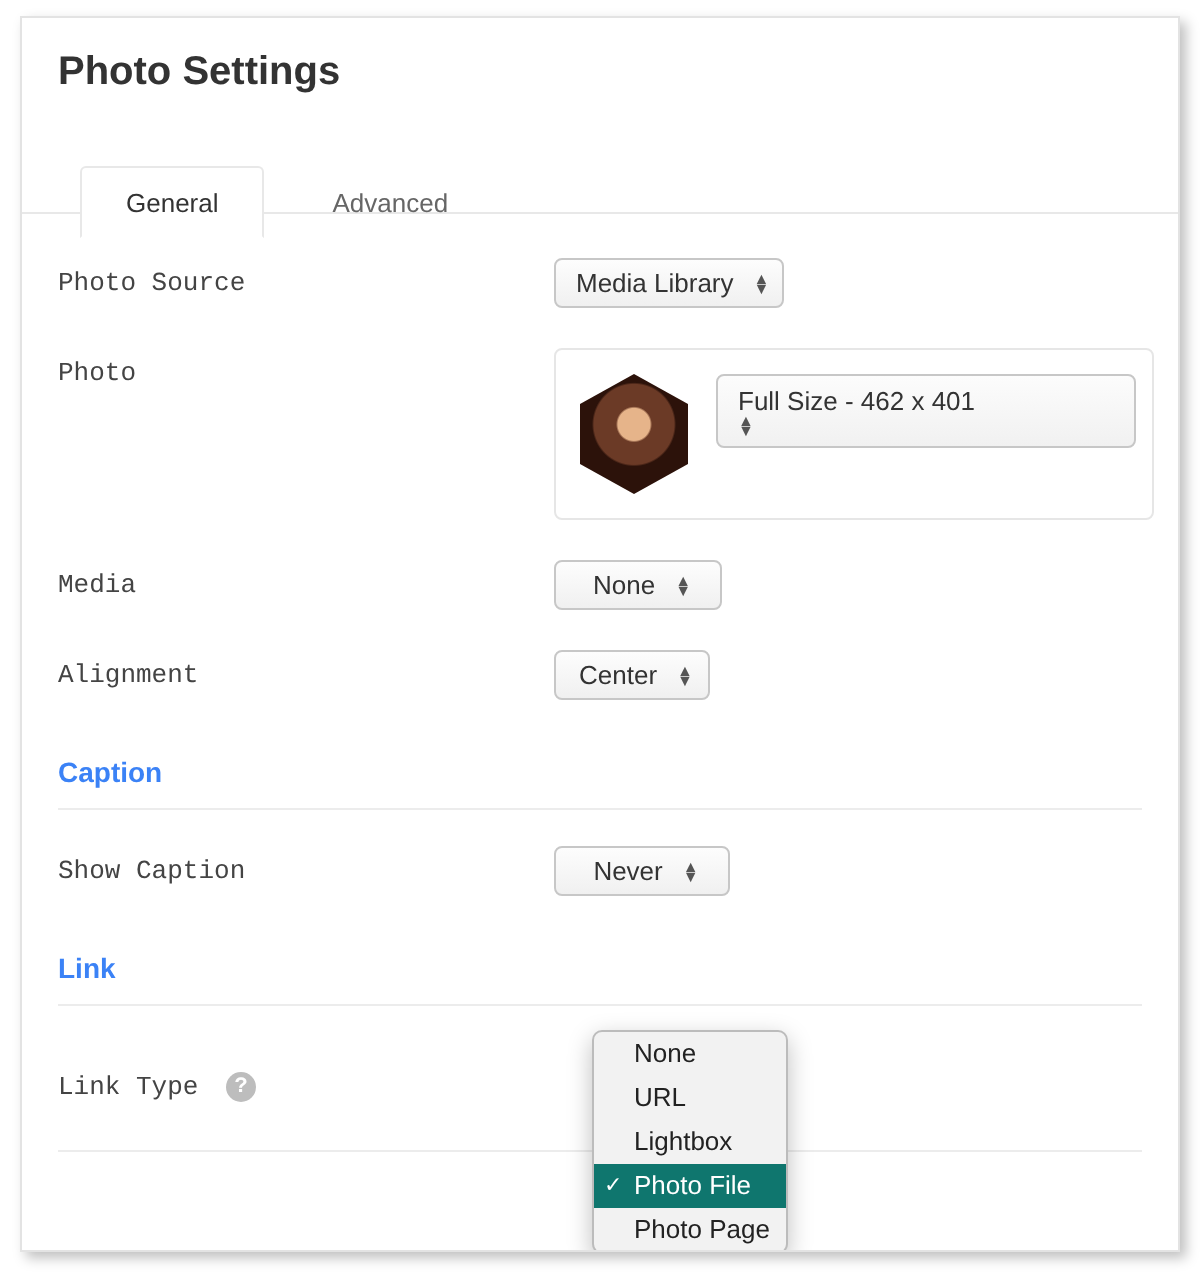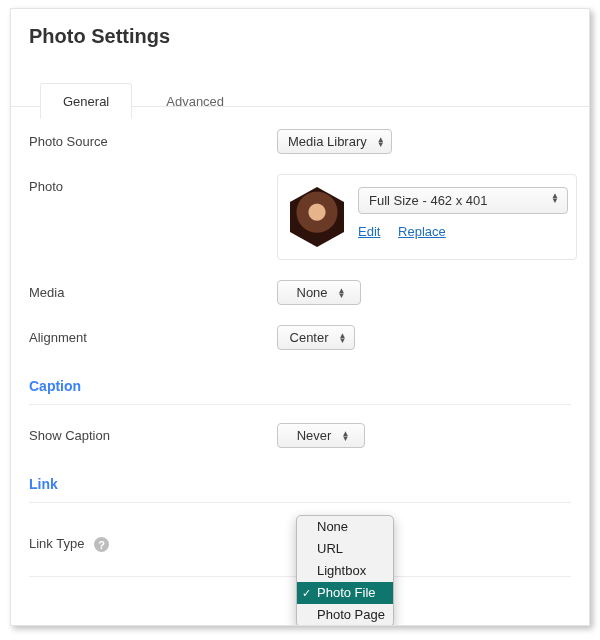--- a/index.html
+++ b/index.html
@@ -60,20 +60,21 @@
     display: flex;
     align-items: flex-start;
     padding: 10px 0;
   }
   .row-label {
     width: 248px;
     flex-shrink: 0;
     font-size: 13px;
     color: #444;
     padding-top: 5px;
+    font-family: Liberation Mono, monospace;
   }
   .row-control {
     flex: 1;
   }
   .select {
     display: inline-flex;
     align-items: center;
     justify-content: center;
     border: 1px solid #c7c7c7;
     border-radius: 4px;
@@ -117,20 +118,21 @@
     display: flex;
     justify-content: space-between;
     border: 1px solid #c7c7c7;
     border-radius: 4px;
     background: linear-gradient(#fcfcfc, #f1f1f1);
     padding: 5px 8px 5px 10px;
     font-size: 13px;
     color: #333;
     width: 210px;
     cursor: pointer;
+    flex-direction: column;
   }
   .links {
     margin-top: 10px;
     font-size: 13px;
   }
   .links a {
     color: #1b6ec2;
     text-decoration: underline;
     margin-right: 14px;
     cursor: pointer;
@@ -216,24 +218,20 @@
     <div class="row">
       <div class="row-label">Photo</div>
       <div class="row-control">
         <div class="photo-box">
           <div class="hex"></div>
           <div class="photo-right">
             <div class="size-select">
               <span>Full Size - 462 x 401</span>
               <span class="spinner"></span>
             </div>
-            <div class="links">
-              <a>Edit</a>
-              <a>Replace</a>
-            </div>
           </div>
         </div>
       </div>
     </div>
 
     <div class="row">
       <div class="row-label">Media</div>
       <div class="row-control">
         <div class="select" style="min-width:84px">
           <span>None</span>

